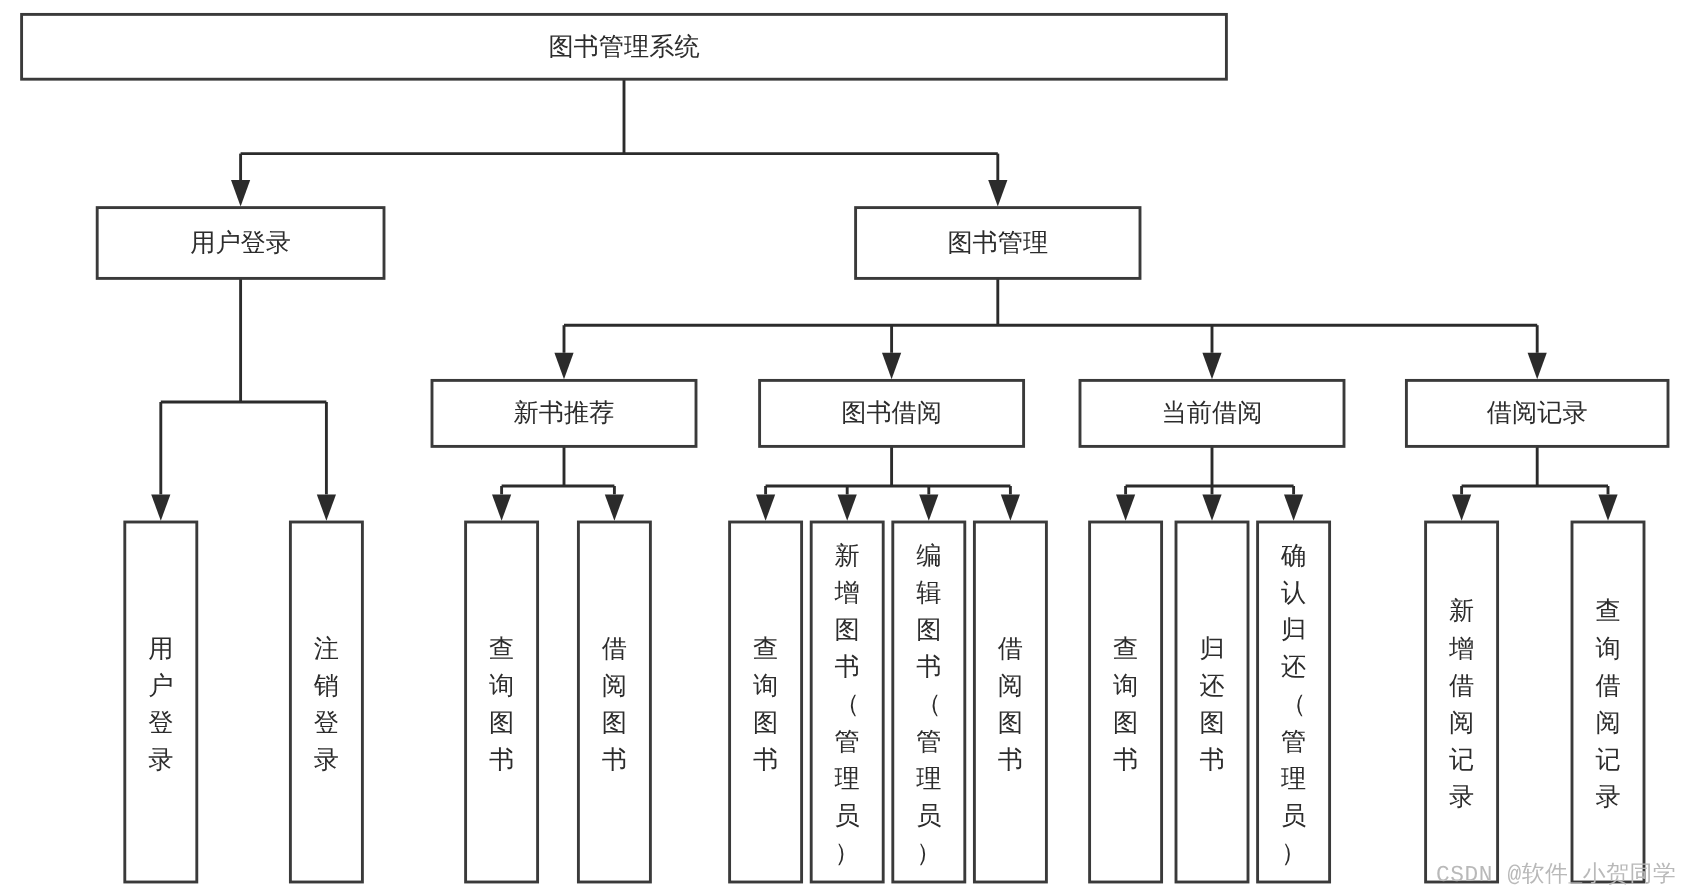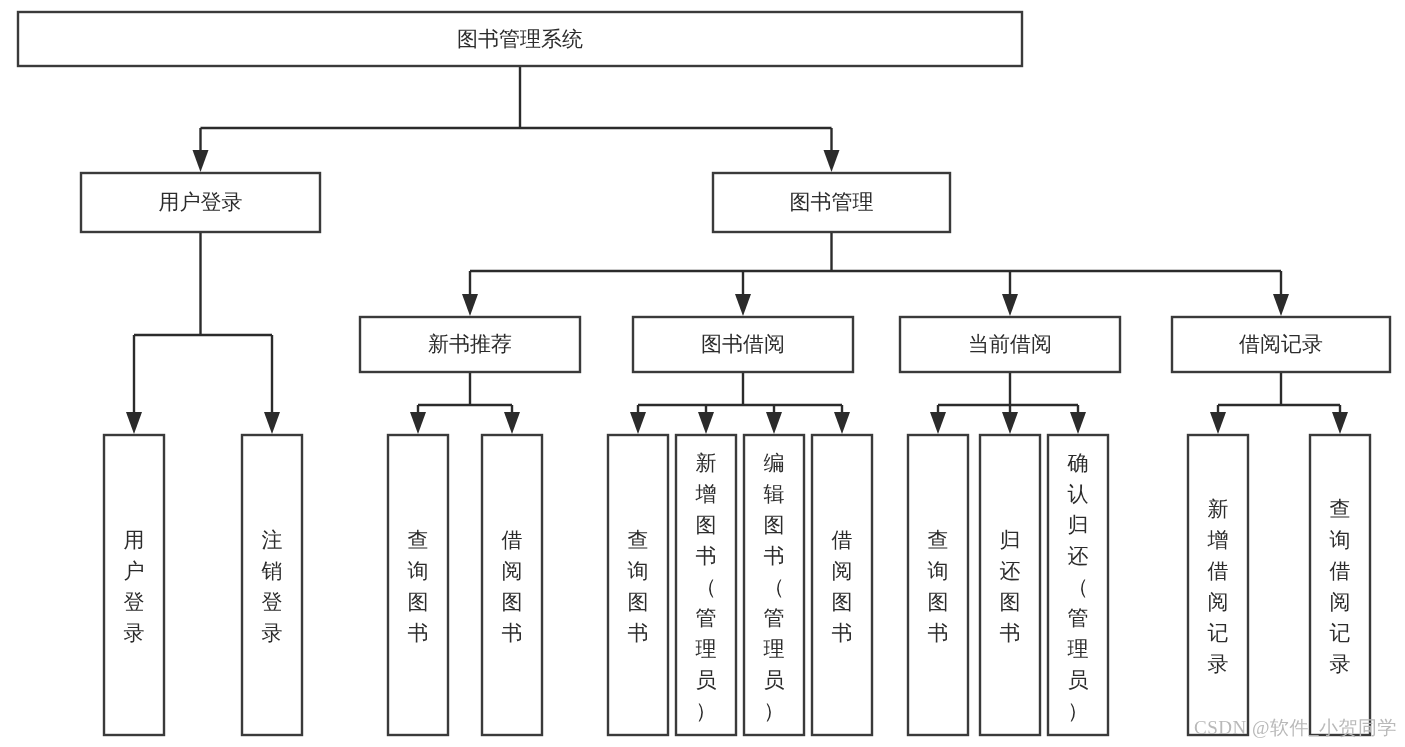--- a/index.html
+++ b/index.html
@@ -54,21 +54,21 @@
   .node-label-vertical {
     fill: #2c2c2c;
     font-family: "Liberation Sans", "DejaVu Sans", sans-serif;
     font-size: 21px;
     text-anchor: middle;
   }
   .watermark {
     position: absolute;
     right: 8px;
     bottom: 6px;
-    font-family: Liberation Serif, serif;
+    font-family: Liberation Mono, monospace;
     font-size: 19px;
     color: #b9b9b9;
     letter-spacing: 0.5px;
     white-space: nowrap;
     user-select: none;
   }
 </style>
 </head>
 <body>
 

